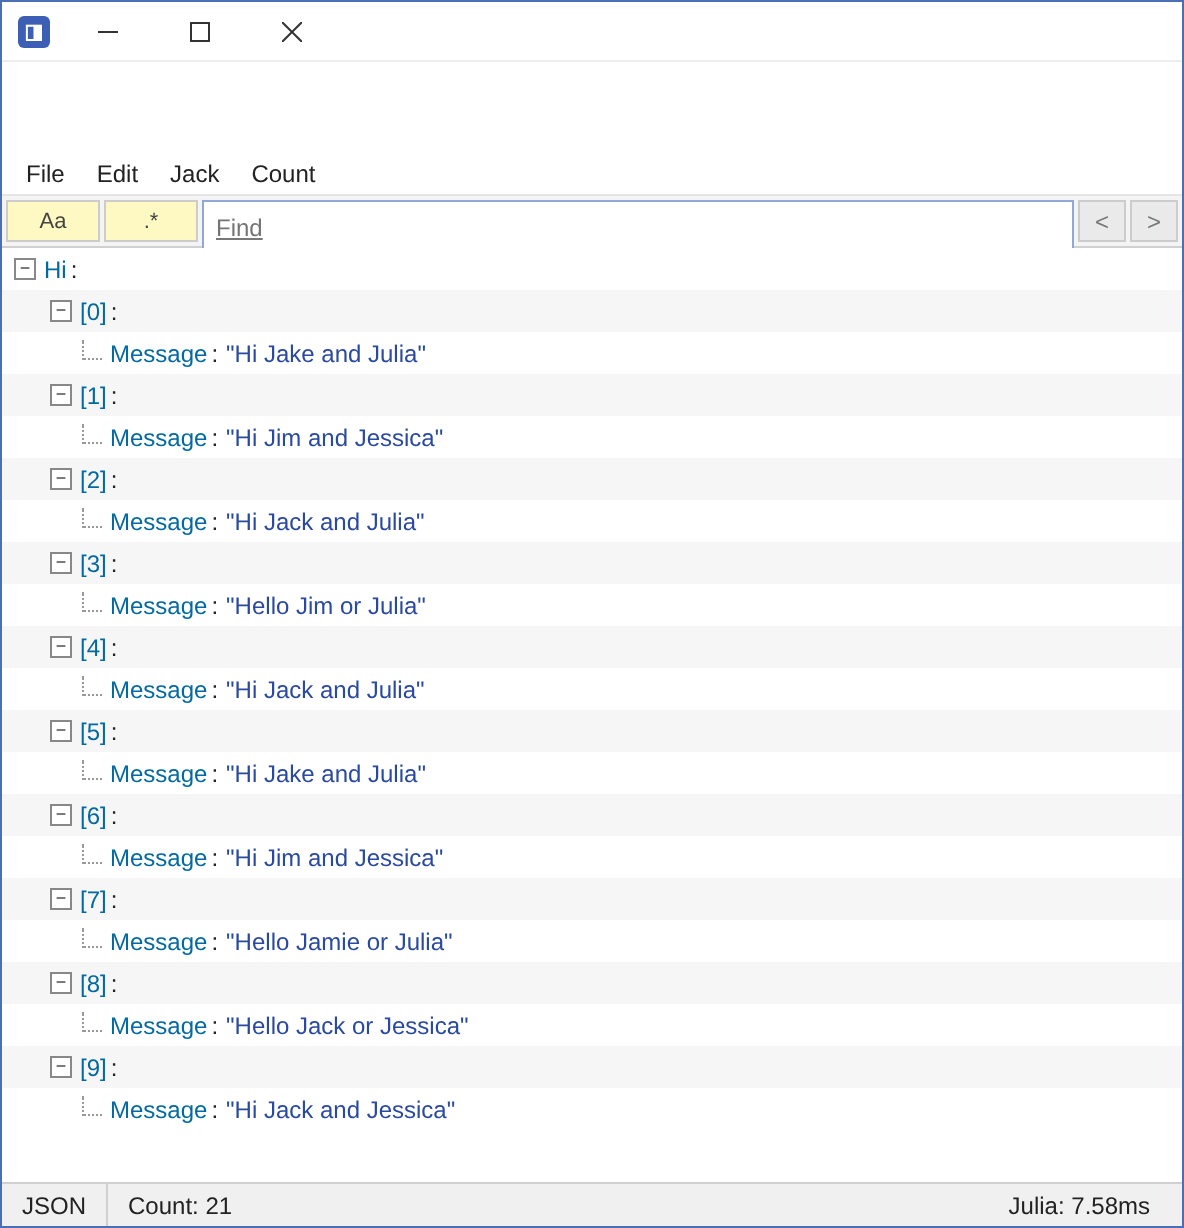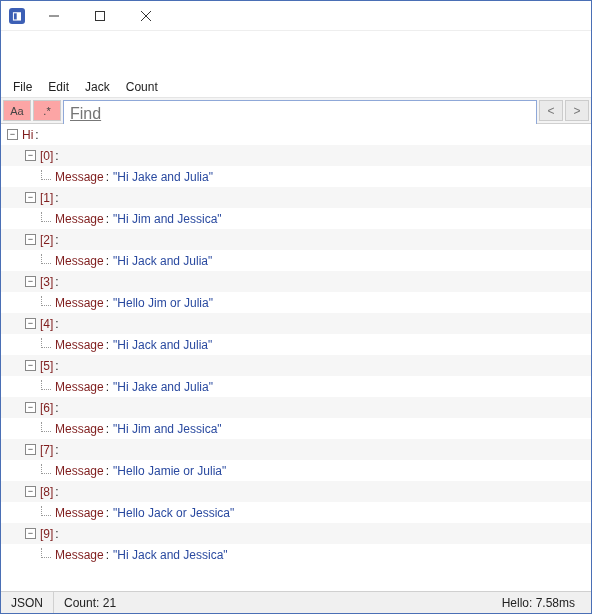--- a/index.html
+++ b/index.html
@@ -78,37 +78,37 @@
     .toolbar {
       height: 26px;
       display: flex;
       align-items: stretch;
       background: #f4f4f4;
       border-bottom: 1px solid #d0d0d0;
       padding: 2px 2px;
       gap: 2px;
     }
     .tbtn {
-      width: 28px;
-      background: #fca5a5;
+      width: 47px;
+      background: #fef9c3;
       border: 1px solid #ccc;
       display: flex;
       align-items: center;
       justify-content: center;
       color: #444;
       font-size: 11px;
     }
     .search-input {
       flex: 1;
       border: 1px solid #8fa8d8;
       background: #fff;
       padding: 13px 6px;
       color: #777;
       outline: none;
-      font-size: 16px;
+      font-size: 12px;
       text-decoration: underline;
     }
     .navbtn {
       width: 24px;
       background: #eaeaea;
       border: 1px solid #ccc;
       display: flex;
       align-items: center;
       justify-content: center;
       color: #777;
@@ -148,21 +148,21 @@
       display: inline-block;
       width: 10px;
       height: 10px;
       border-left: 1px dotted #999;
       border-bottom: 1px dotted #999;
       margin-right: 4px;
       margin-bottom: 4px;
       flex-shrink: 0;
     }
     .key {
-      color: #7f1d1d;
+      color: #0369a1;
     }
     .colon {
       color: #222;
       margin-left: 2px;
     }
     .val {
       color: #2a4aa0;
       margin-left: 4px;
     }
     .tree-wrap {
@@ -370,14 +370,14 @@
         <span class="key">Message</span>
         <span class="colon"> :</span>
         <span class="val">"Hi Jack and Jessica"</span>
       </div>
     </div>
 </div>
 
 <div class="statusbar">
   <div class="cell">JSON</div>
   <div class="cell flex" style="border-right:none;">Count: 21</div>
-  <div class="cell">Hello: 7.58ms</div>
+  <div class="cell">Julia: 7.58ms</div>
 </div>
 
 </body></html>

